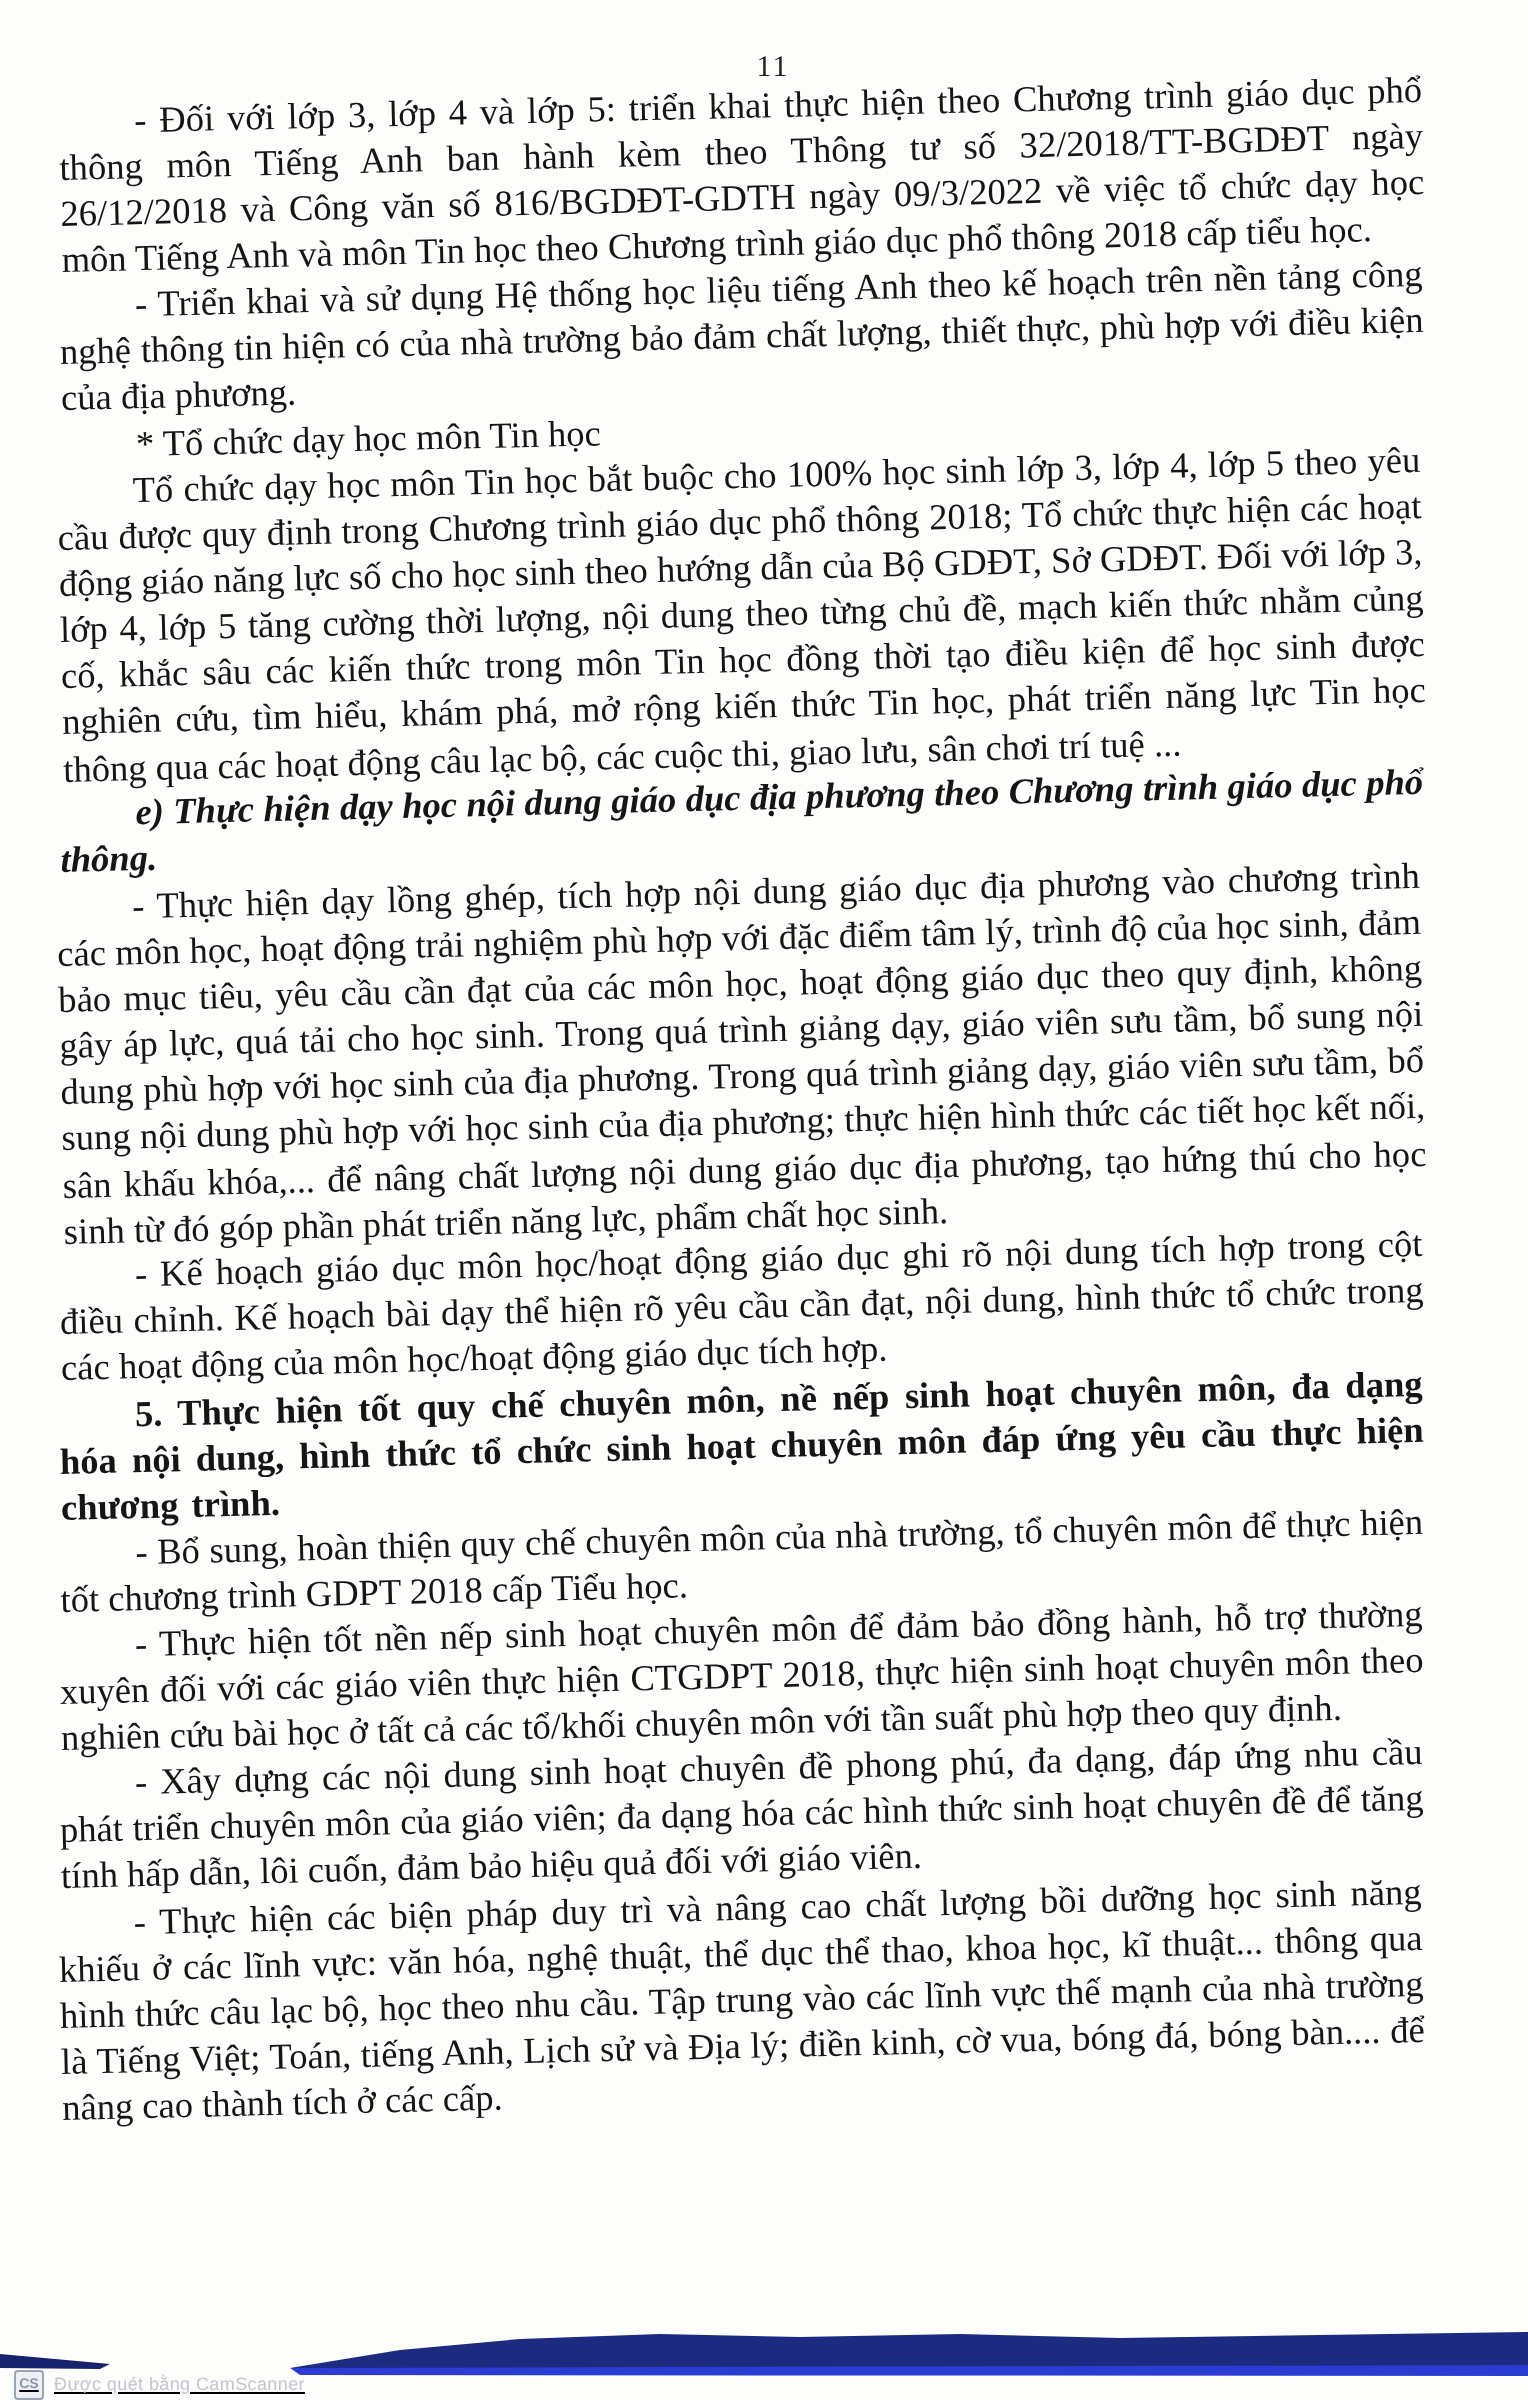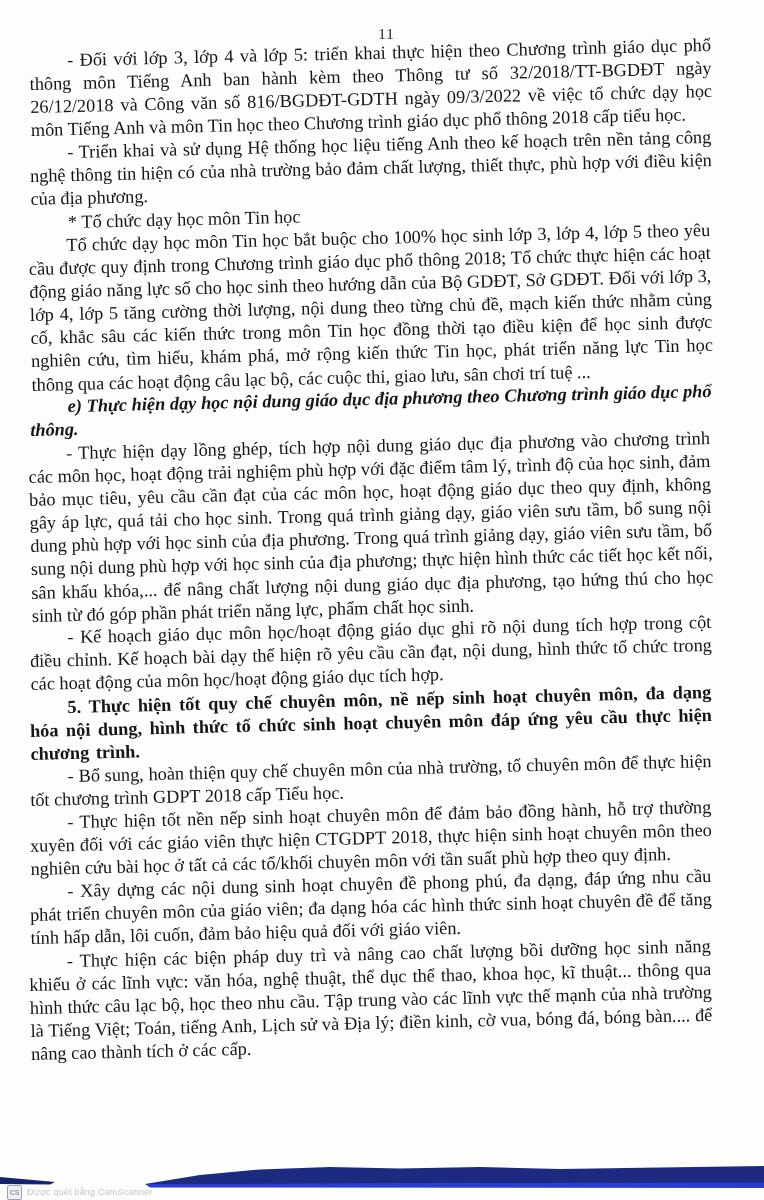--- a/index.html
+++ b/index.html
@@ -27,20 +27,21 @@
   }
   .heading-ei{font-weight:bold;font-style:italic;}
   .heading-bold{font-weight:bold;word-spacing:2px;}
   
   .scan-band{position:absolute;left:0;top:1140px;width:764px;height:60px;}
   
   .watermark{
     position:absolute;left:7px;top:1185px;height:14px;
     display:flex;align-items:center;gap:5px;
     font-family:"Liberation Sans", sans-serif;
+    text-decoration:underline;
   }
   .cs-icon{
     width:13px;height:13px;border-radius:2px;
     border:1px solid #9aa2b4;color:#8f97ac;background:#eef0f4;
     font-size:7px;font-weight:bold;line-height:13px;text-align:center;
     letter-spacing:0;
   }
   .cs-text{font-size:9px;color:#c3c6cf;letter-spacing:.2px;}
 </style>
 </head>

